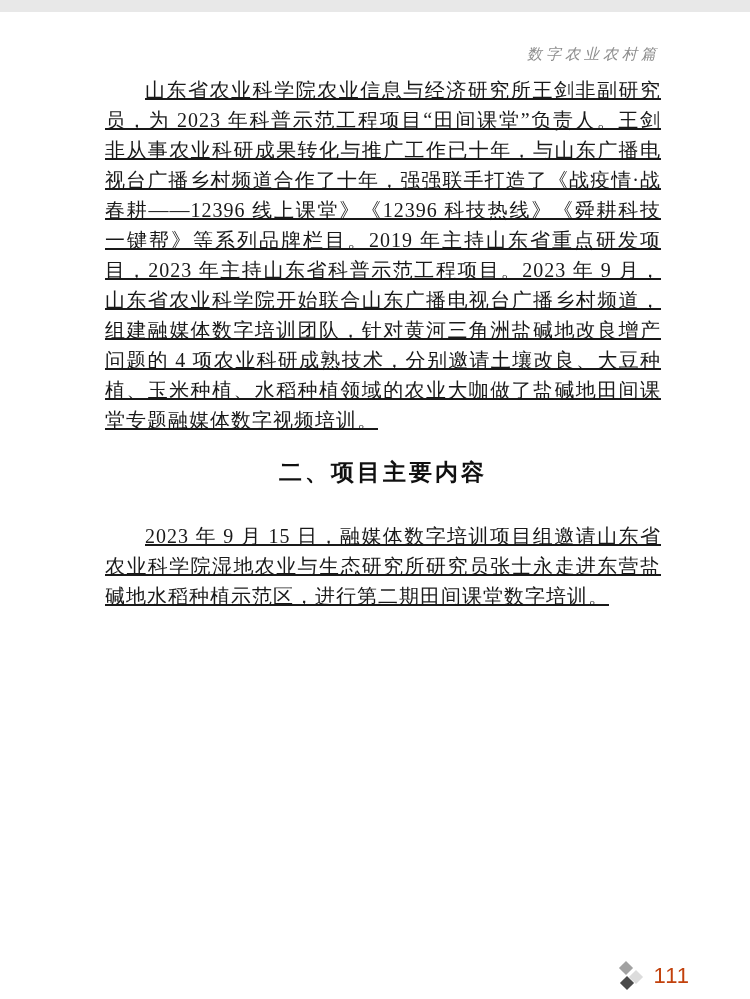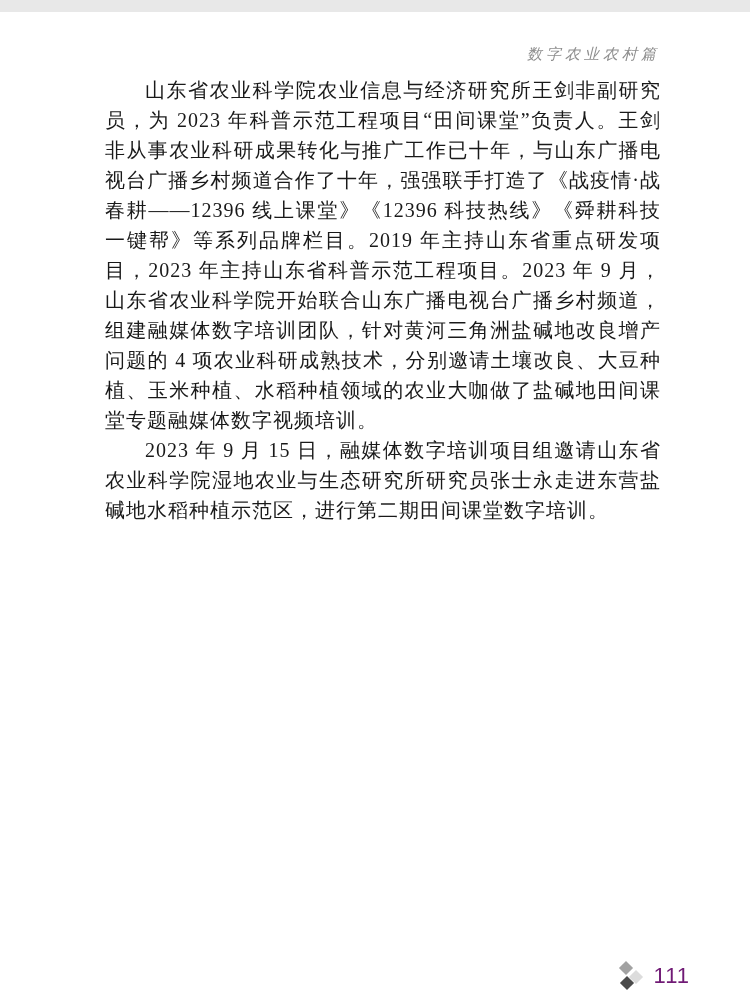--- a/index.html
+++ b/index.html
@@ -35,20 +35,21 @@
     line-height: 30px;
     letter-spacing: 1px;
     text-align: justify;
     color: #191919;
   }
   .para {
     margin: 0;
   }
   .para.indent {
     text-indent: 2em;
+    text-decoration: underline;
   }
   .section-heading {
     margin: 21px 0 31px 0;
     text-align: center;
     text-indent: 0;
     font-size: 23px;
     line-height: 34px;
     font-weight: bold;
     letter-spacing: 3px;
     color: #101010;
@@ -73,32 +74,33 @@
     height: 10px;
     transform: rotate(45deg);
   }
   .ornament .d1 { left: 4px;  top: 2px; }
   .ornament .d2 { left: 14px; top: 11px; }
   .ornament .d3 { left: 5px;  top: 17px; }
   .page-number {
     font-family: "Liberation Sans", "DejaVu Sans", sans-serif;
     font-size: 22px;
     letter-spacing: 1px;
-    color: #701a75;
+    color: #c2410c;
   }
 </style>
 </head>
 <body>
 
 <div class="page">
 
   <div class="running-header">数字农业农村篇</div>
 
   <div class="body-text">
     <p class="para indent">山东省农业科学院农业信息与经济研究所王剑非副研究员，为 2023 年科普示范工程项目“田间课堂”负责人。王剑非从事农业科研成果转化与推广工作已十年，与山东广播电视台广播乡村频道合作了十年，强强联手打造了《战疫情·战春耕——12396 线上课堂》《12396 科技热线》《舜耕科技一键帮》等系列品牌栏目。2019 年主持山东省重点研发项目，2023 年主持山东省科普示范工程项目。2023 年 9 月，山东省农业科学院开始联合山东广播电视台广播乡村频道，组建融媒体数字培训团队，针对黄河三角洲盐碱地改良增产问题的 4 项农业科研成熟技术，分别邀请土壤改良、大豆种植、玉米种植、水稻种植领域的农业大咖做了盐碱地田间课堂专题融媒体数字视频培训。</p>
+    <h2 class="section-heading">二、项目主要内容</h2>
     <p class="para indent">2023 年 9 月 15 日，融媒体数字培训项目组邀请山东省农业科学院湿地农业与生态研究所研究员张士永走进东营盐碱地水稻种植示范区，进行第二期田间课堂数字培训。</p>
 
   </div>
 
   <div class="footer">
     <span class="ornament">
       <span class="d d1" style="background: rgb(162, 162, 162);"></span>
       <span class="d d2" style="background: rgb(220, 220, 220);"></span>
       <span class="d d3" style="background: rgb(74, 74, 74);"></span>
     </span>

